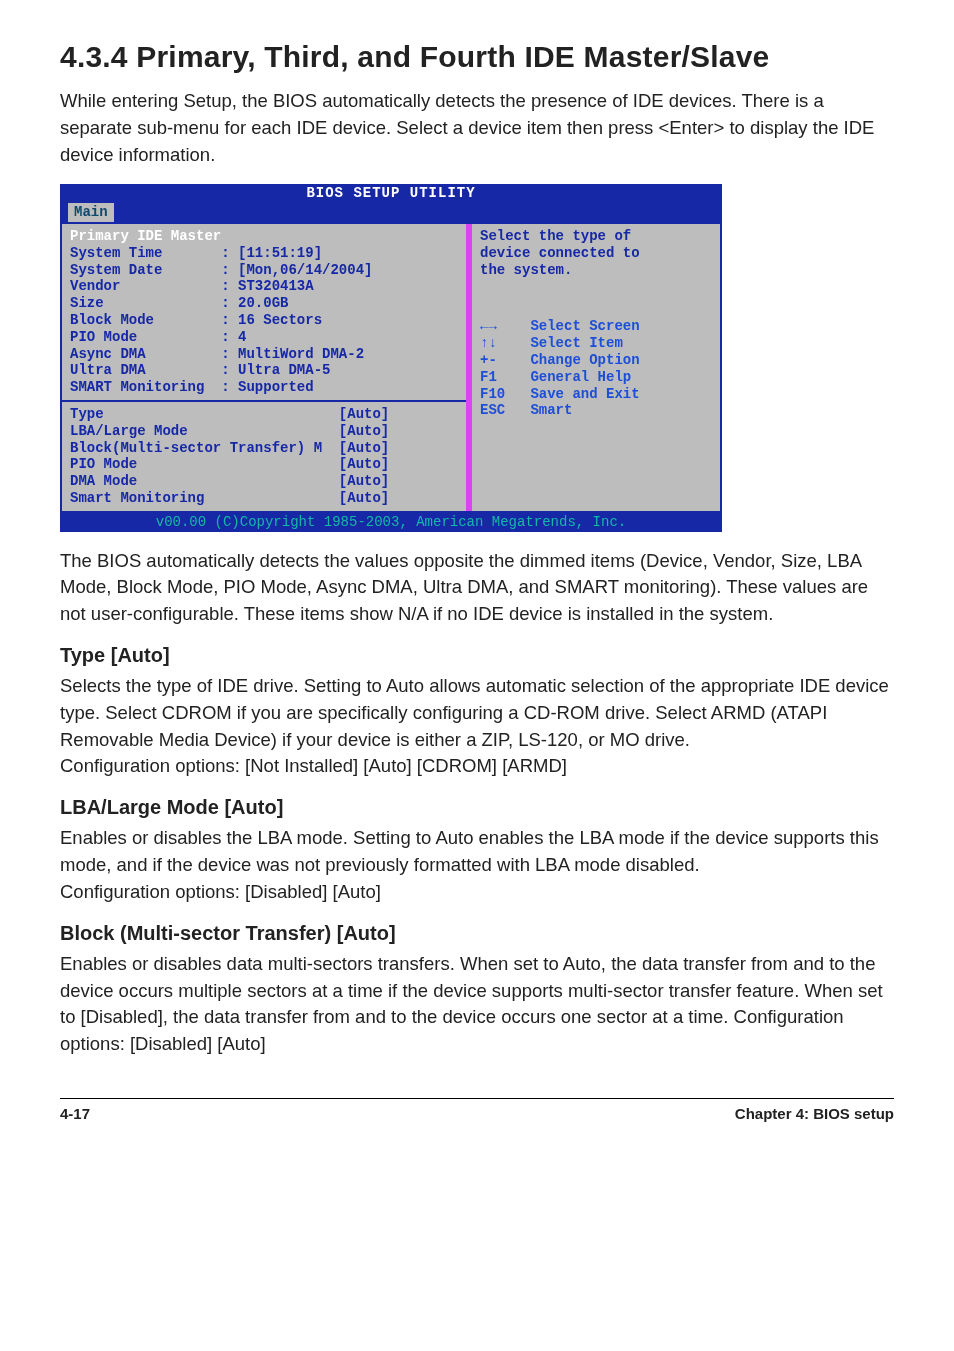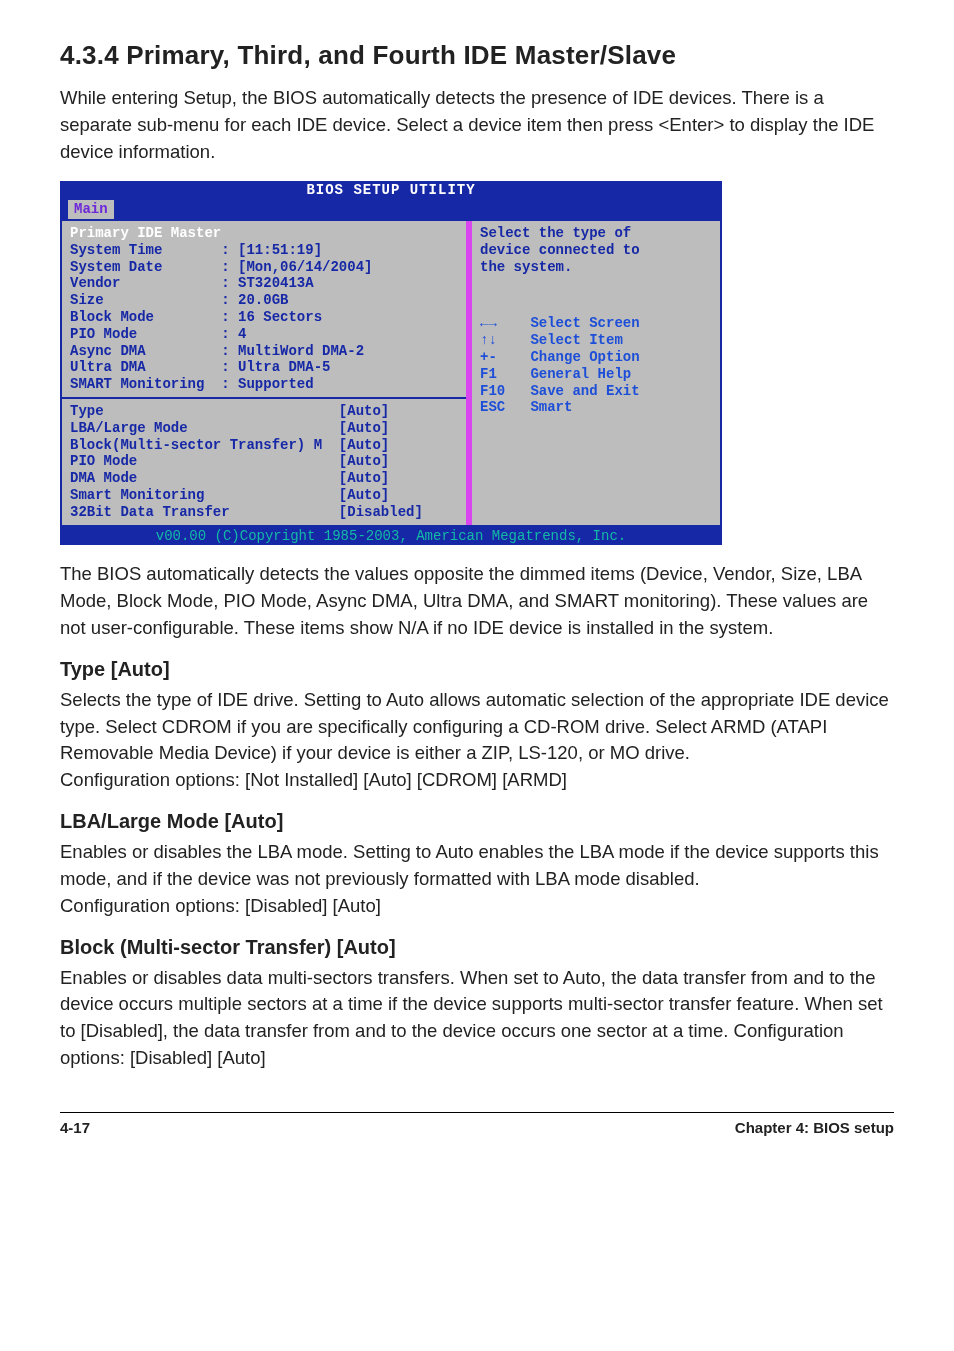--- a/index.html
+++ b/index.html
@@ -10,21 +10,21 @@
     color: #222;
     width: 954px;
   }
   .page {
     padding: 40px 60px 20px 60px;
     box-sizing: border-box;
   }
   h1.section {
     font-family: "Arial Black", Arial, sans-serif;
     font-weight: 900;
-    font-size: 26px;
+    font-size: 30px;
     margin: 0 0 14px 0;
     letter-spacing: 0.2px;
   }
   .para {
     font-size: 18.5px;
     line-height: 1.45;
     margin: 0 0 16px 0;
   }
   h2.sub {
     font-family: "Arial Black", Arial, sans-serif;
@@ -49,21 +49,21 @@
     padding: 1px 0;
     letter-spacing: 1px;
   }
   .bios .tabrow {
     background: #1628a6;
     padding: 0 8px 2px 8px;
   }
   .bios .tab {
     display: inline-block;
     background: #bdbdbd;
-    color: #6d28d9;
+    color: #0c4a6e;
     font-weight: bold;
     padding: 1px 6px;
   }
   .bios .body {
     display: flex;
     border: 2px solid #1628a6;
     border-top: none;
   }
   .bios .left {
     flex: 1;
@@ -145,21 +145,20 @@
             </div>
         </div>
         <div class="box2">
           <div id="option-rows">
               <div class="row">Type                            [Auto]</div>
               <div class="row">LBA/Large Mode                  [Auto]</div>
               <div class="row">Block(Multi-sector Transfer) M  [Auto]</div>
               <div class="row">PIO Mode                        [Auto]</div>
               <div class="row">DMA Mode                        [Auto]</div>
               <div class="row">Smart Monitoring                [Auto]</div>
-              <div class="row">32Bit Data Transfer             [Disabled]</div>
             </div>
         </div>
       </div>
       <div class="right">
         <div class="row">Select the type of</div>
         <div class="row">device connected to</div>
         <div class="row">the system.</div>
         <div class="legend" id="legend">
             <div class="row">←→    Select Screen</div>
             <div class="row">↑↓    Select Item</div>

